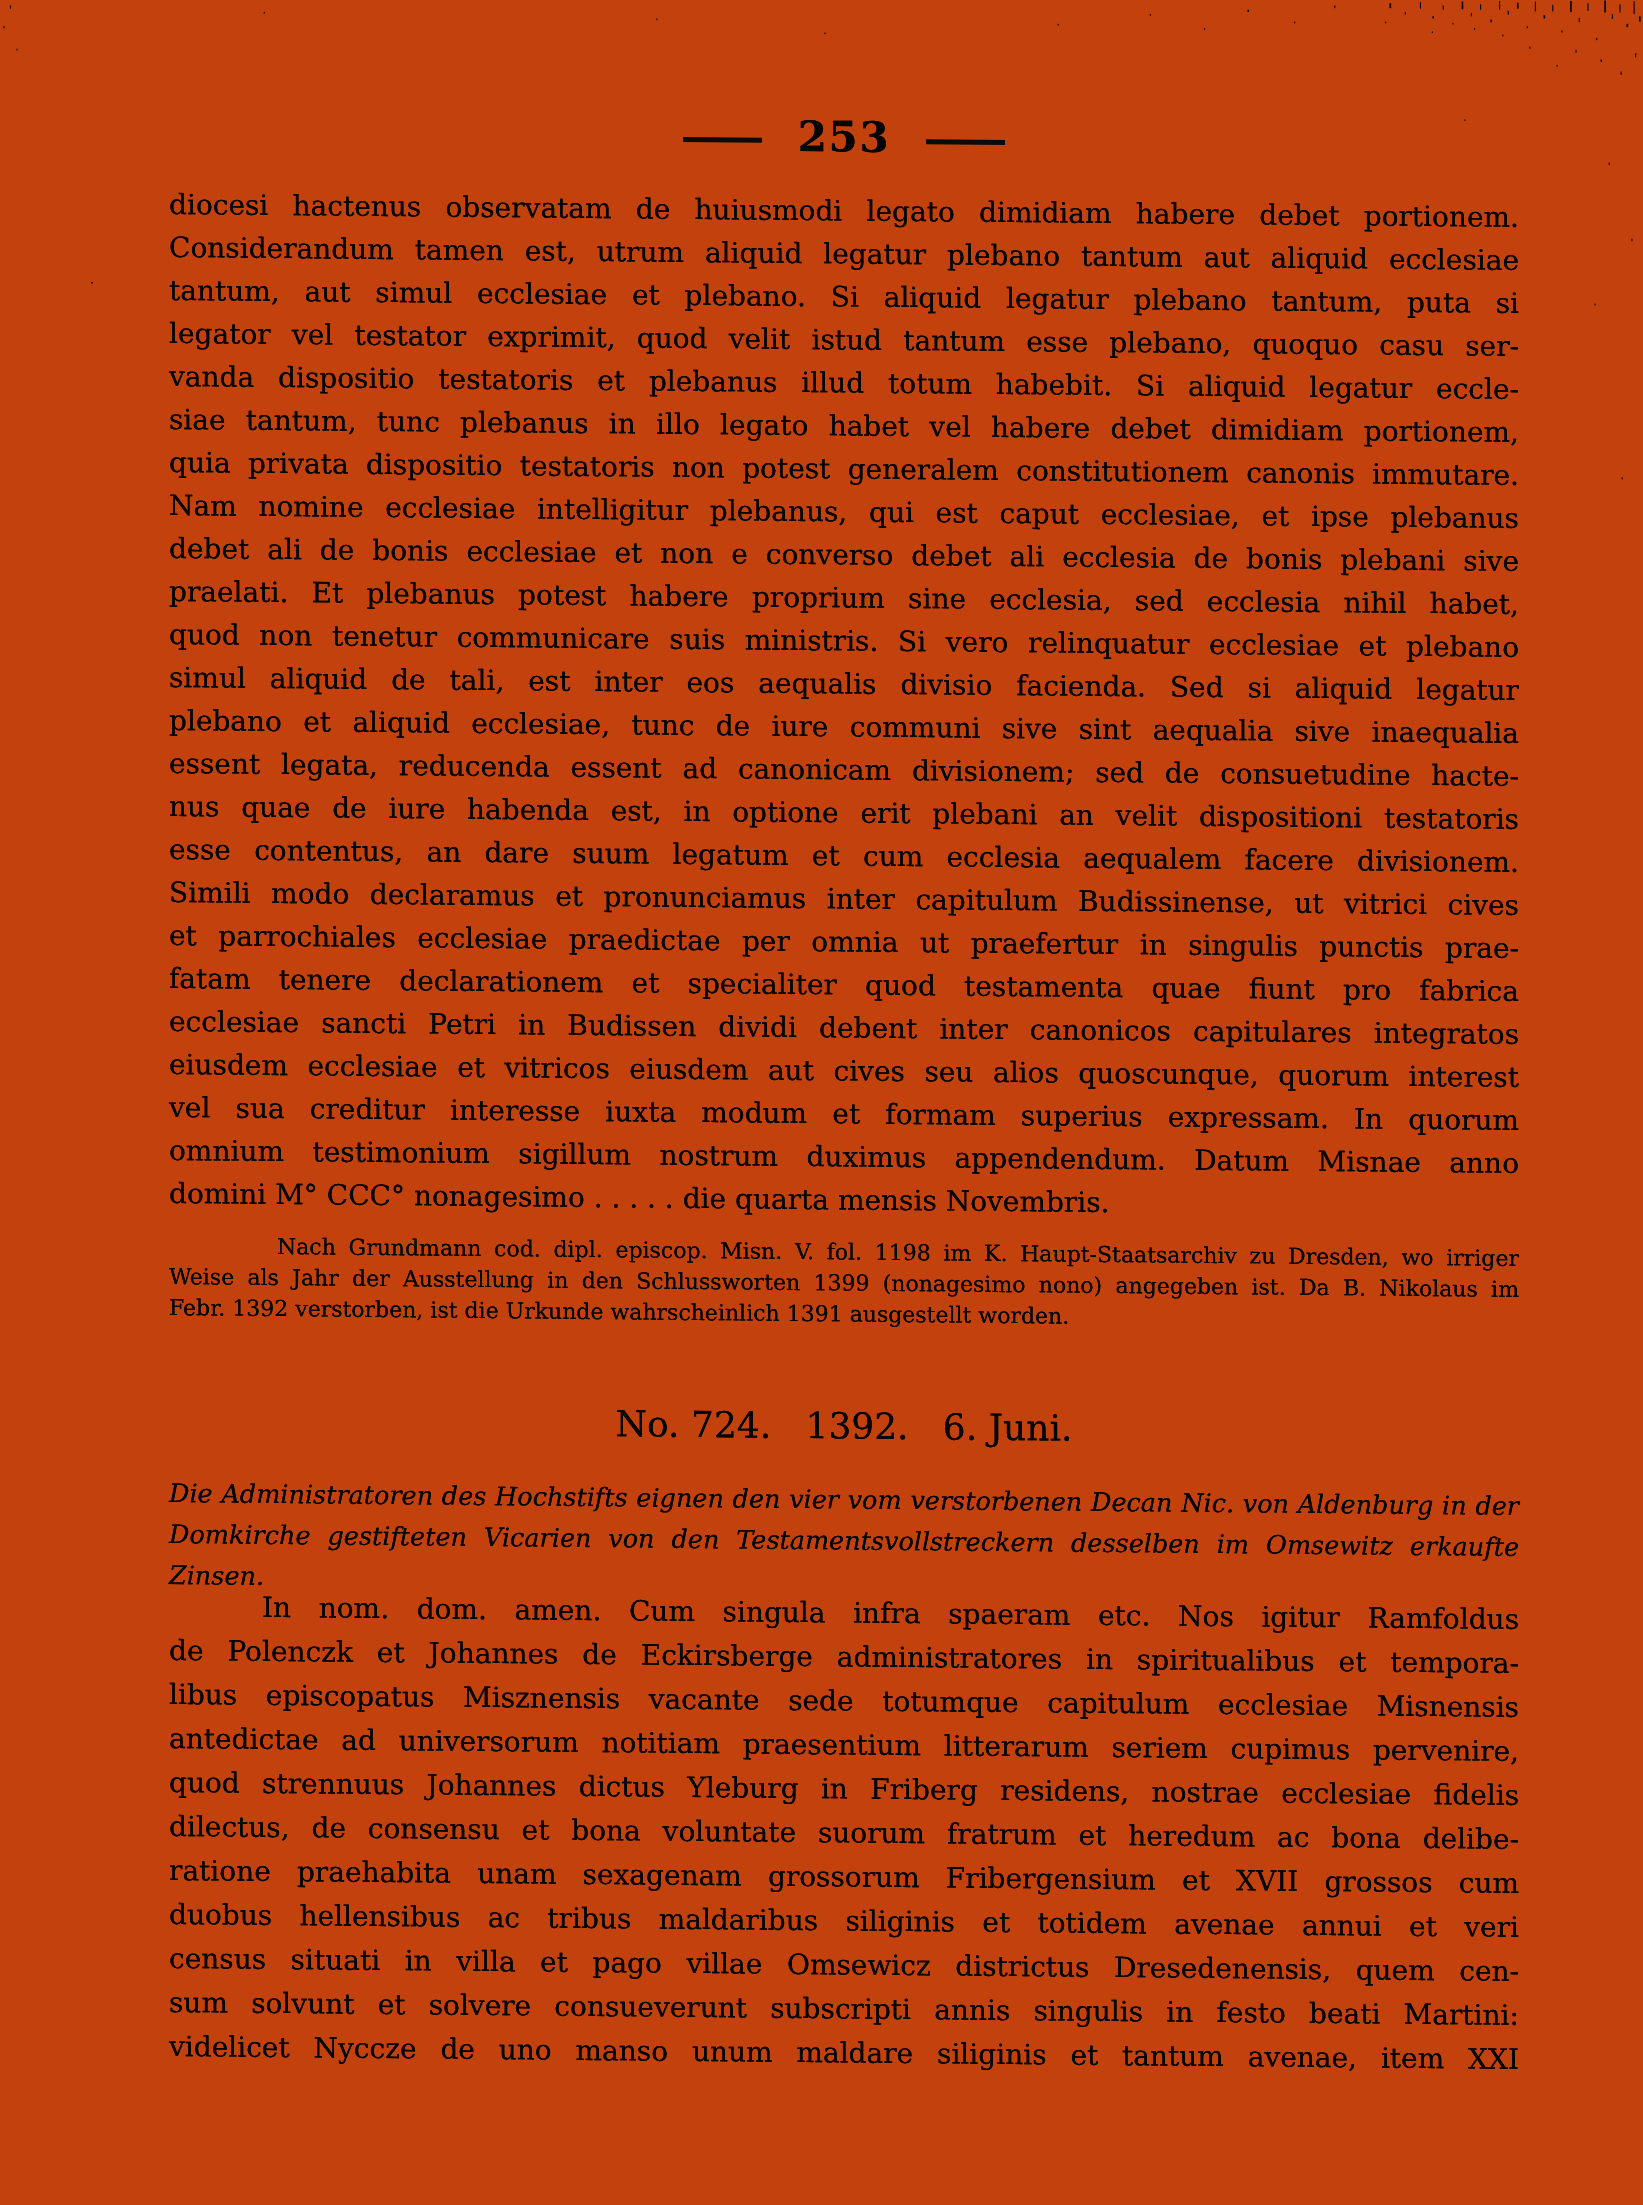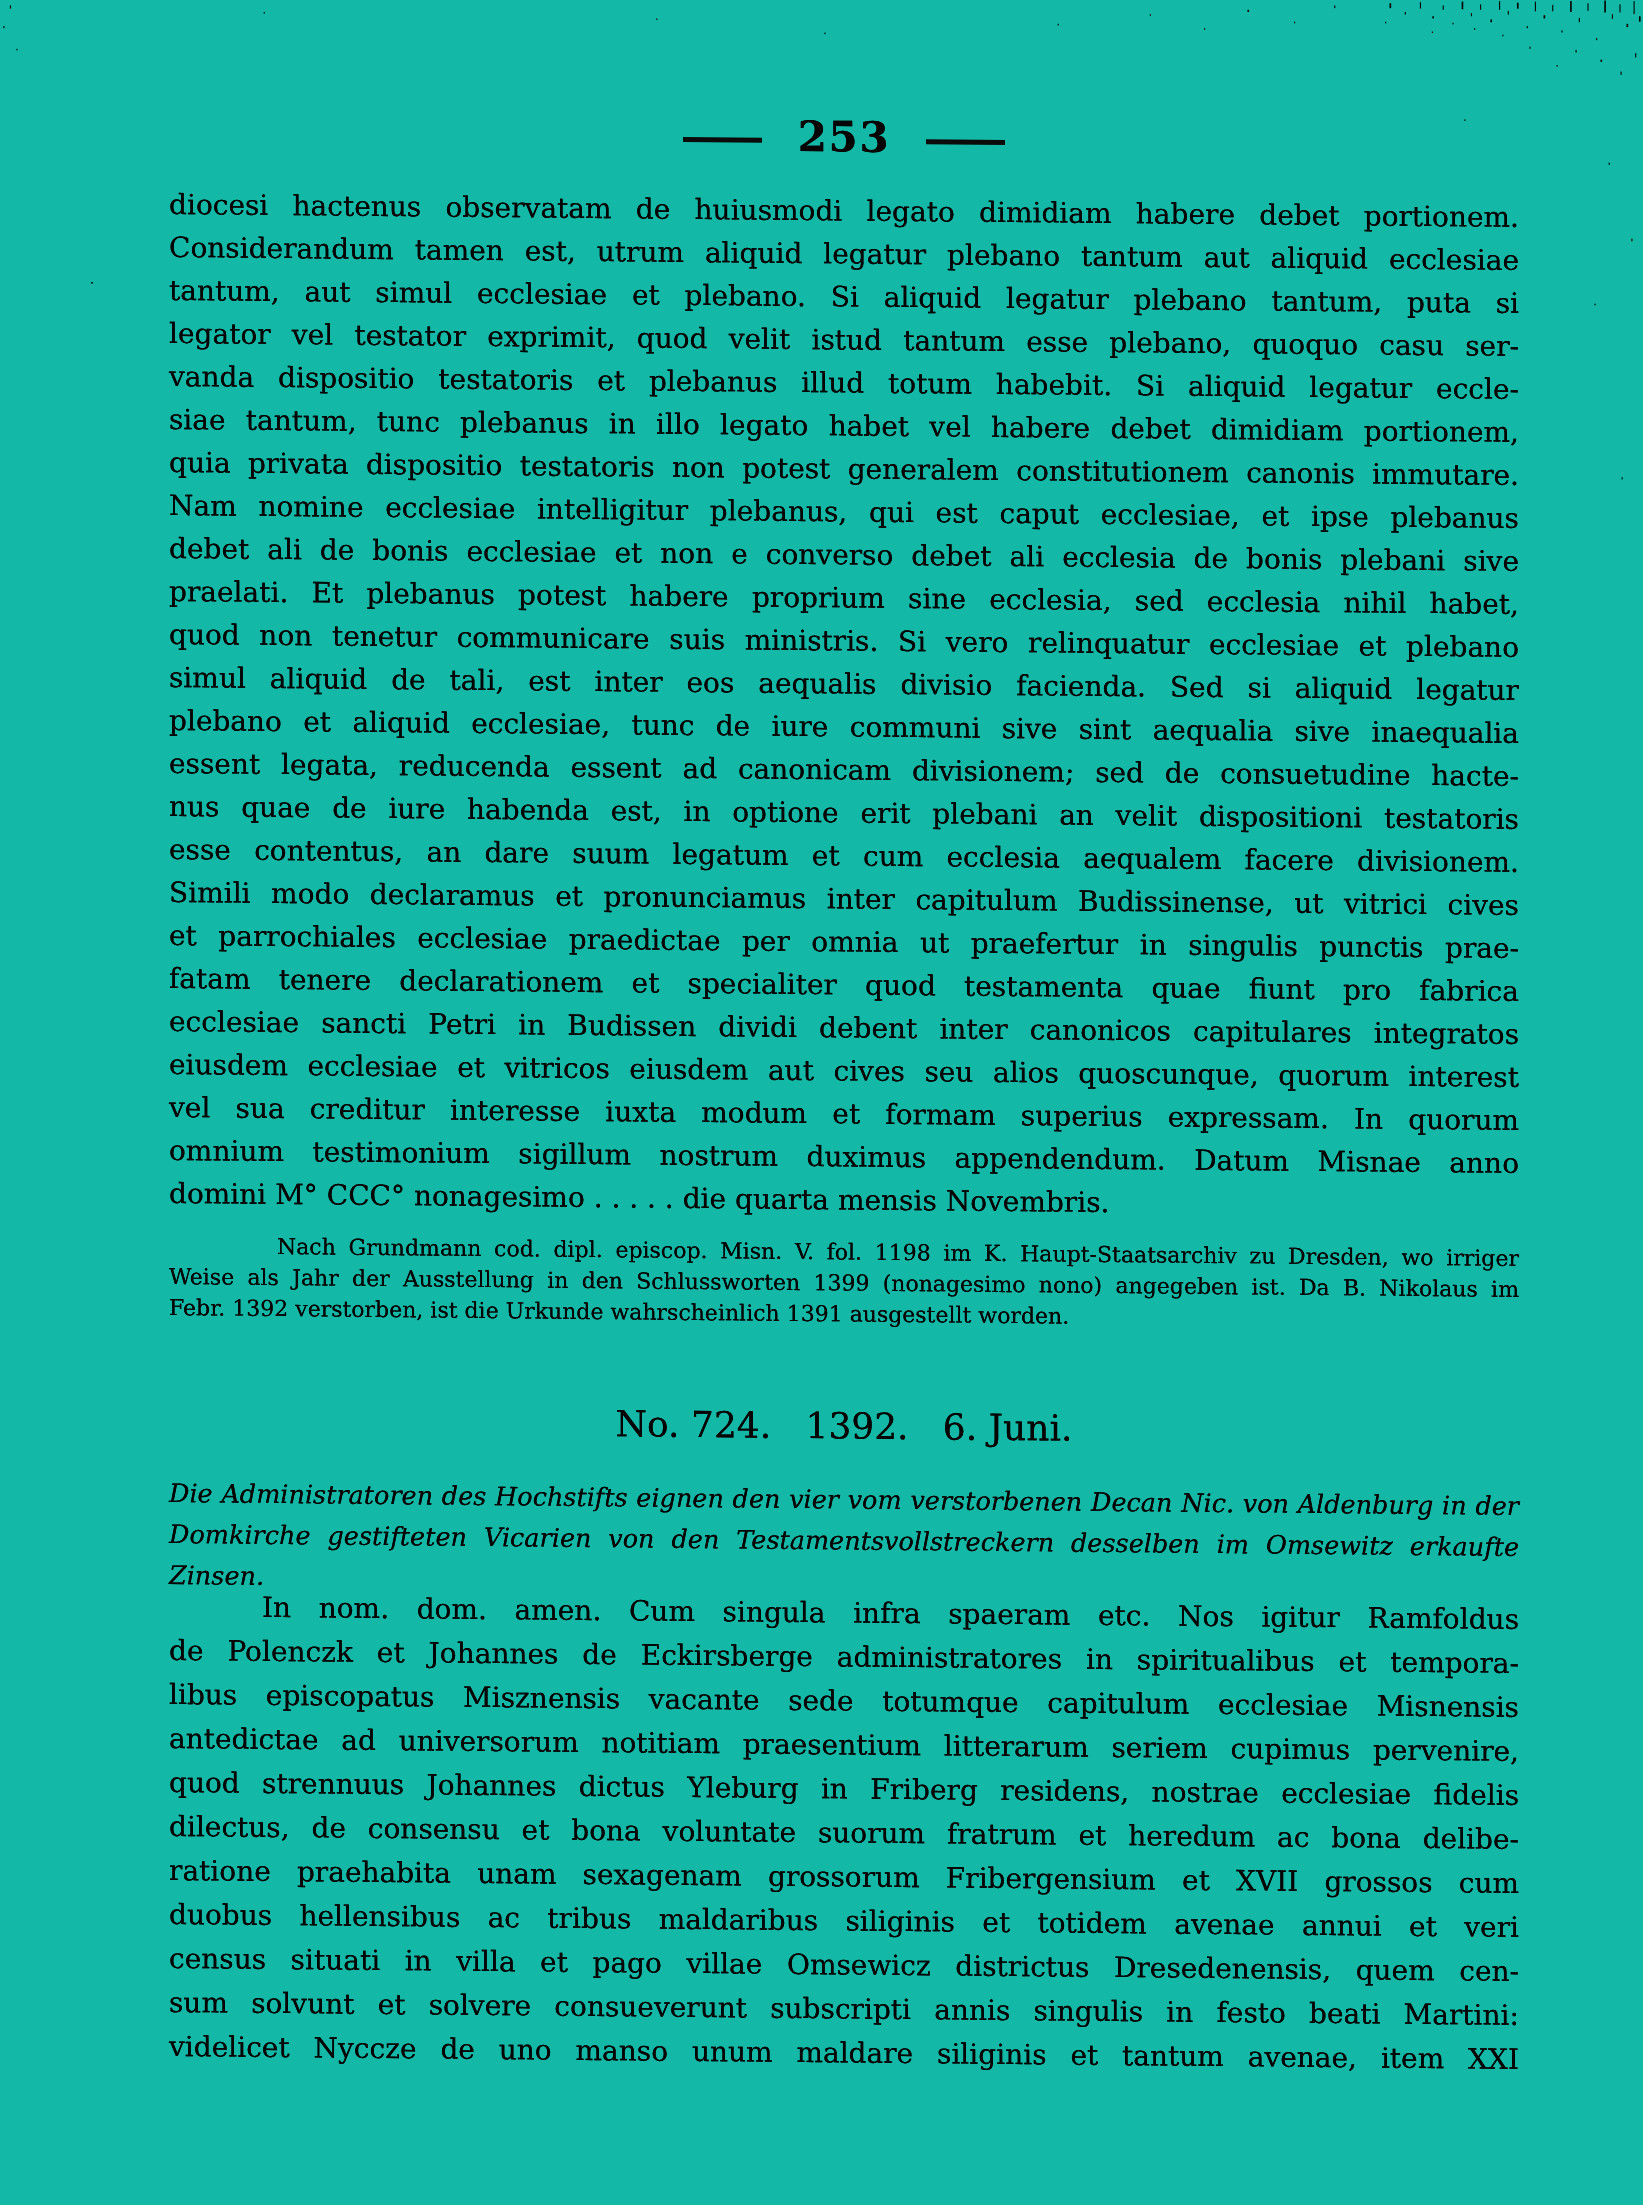--- a/index.html
+++ b/index.html
@@ -1,20 +1,20 @@
 <!DOCTYPE html>
 <html style="font-size:8.7px"><head>
 <meta charset="utf-8">
 <style>
   html, body { margin: 0; padding: 0; background: #ffffff; }
   .page {
     position: relative;
     width: 1644px;
     height: 2205px;
-    background: #14b8a6;
+    background: #c2410c;
     overflow: hidden;
     font-family: "DejaVu Serif", "Liberation Serif", serif;
     color: #050505;
   }
   .noise { position: absolute; left: 0; top: 0; z-index: 1; }
   .content {
     position: absolute;
     left: 169px;
     top: 0;
     width: 1350px;

